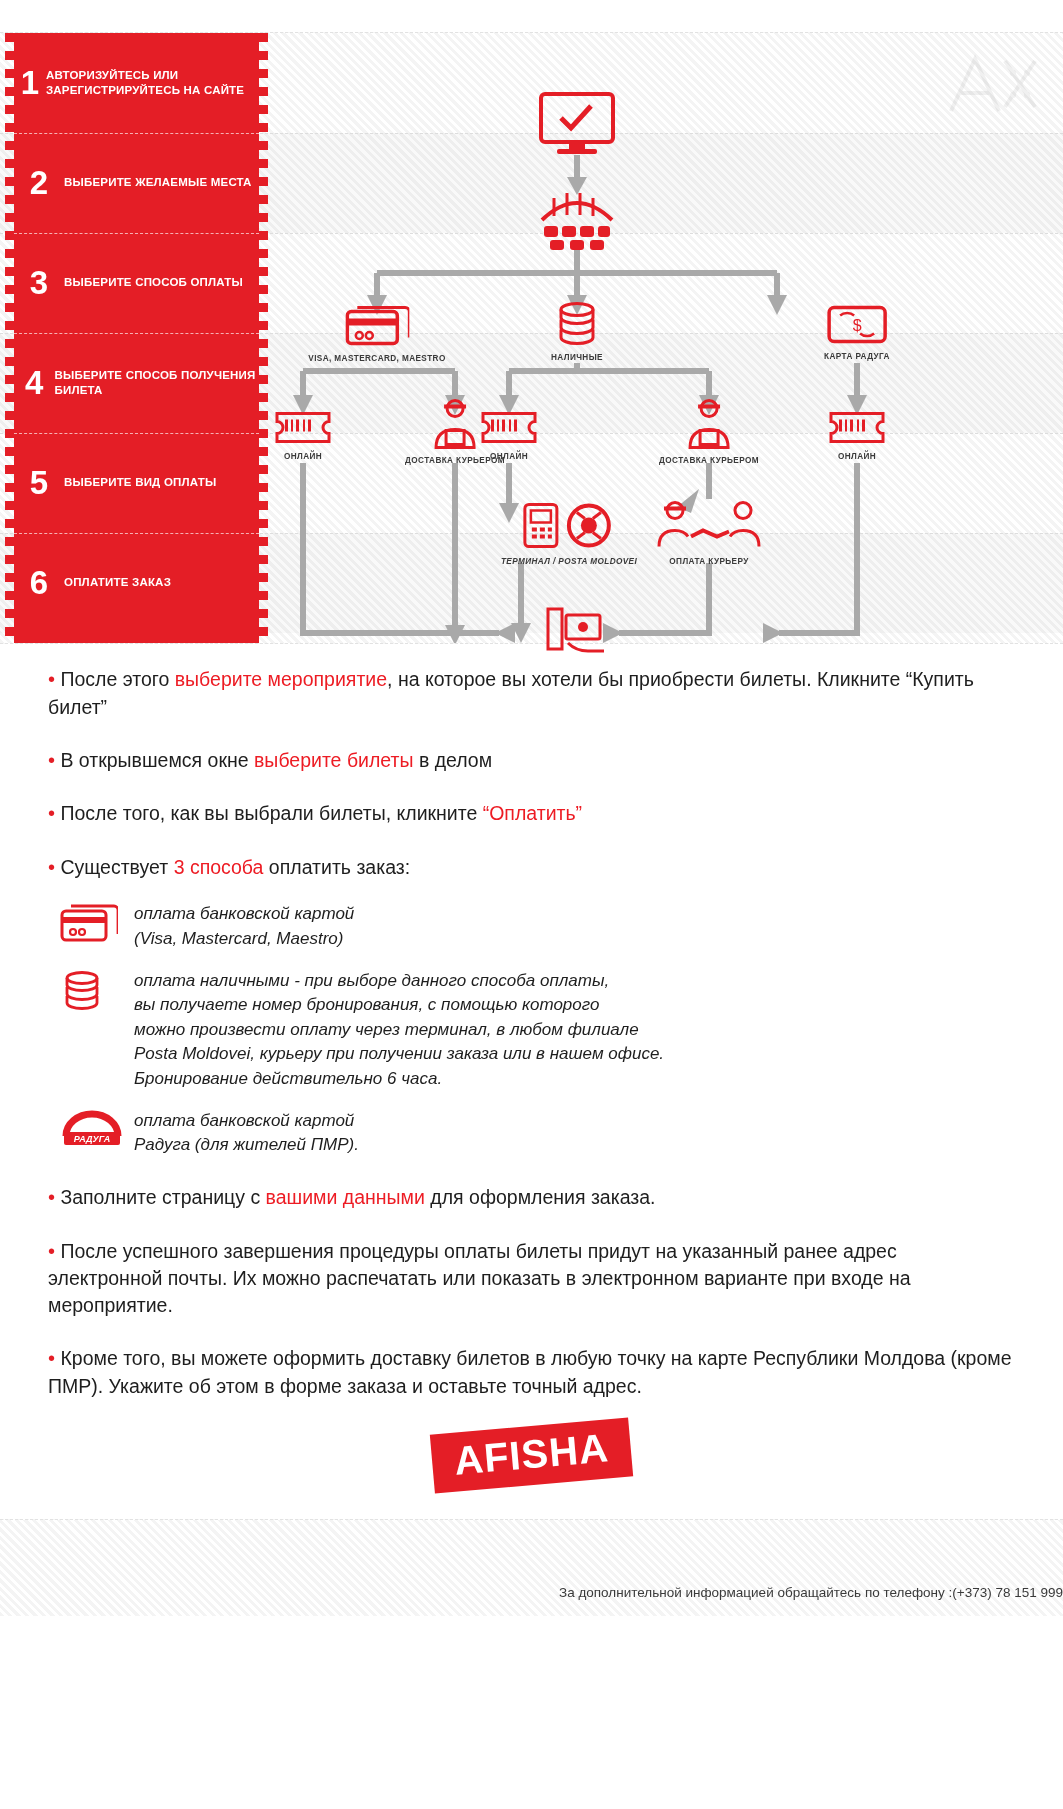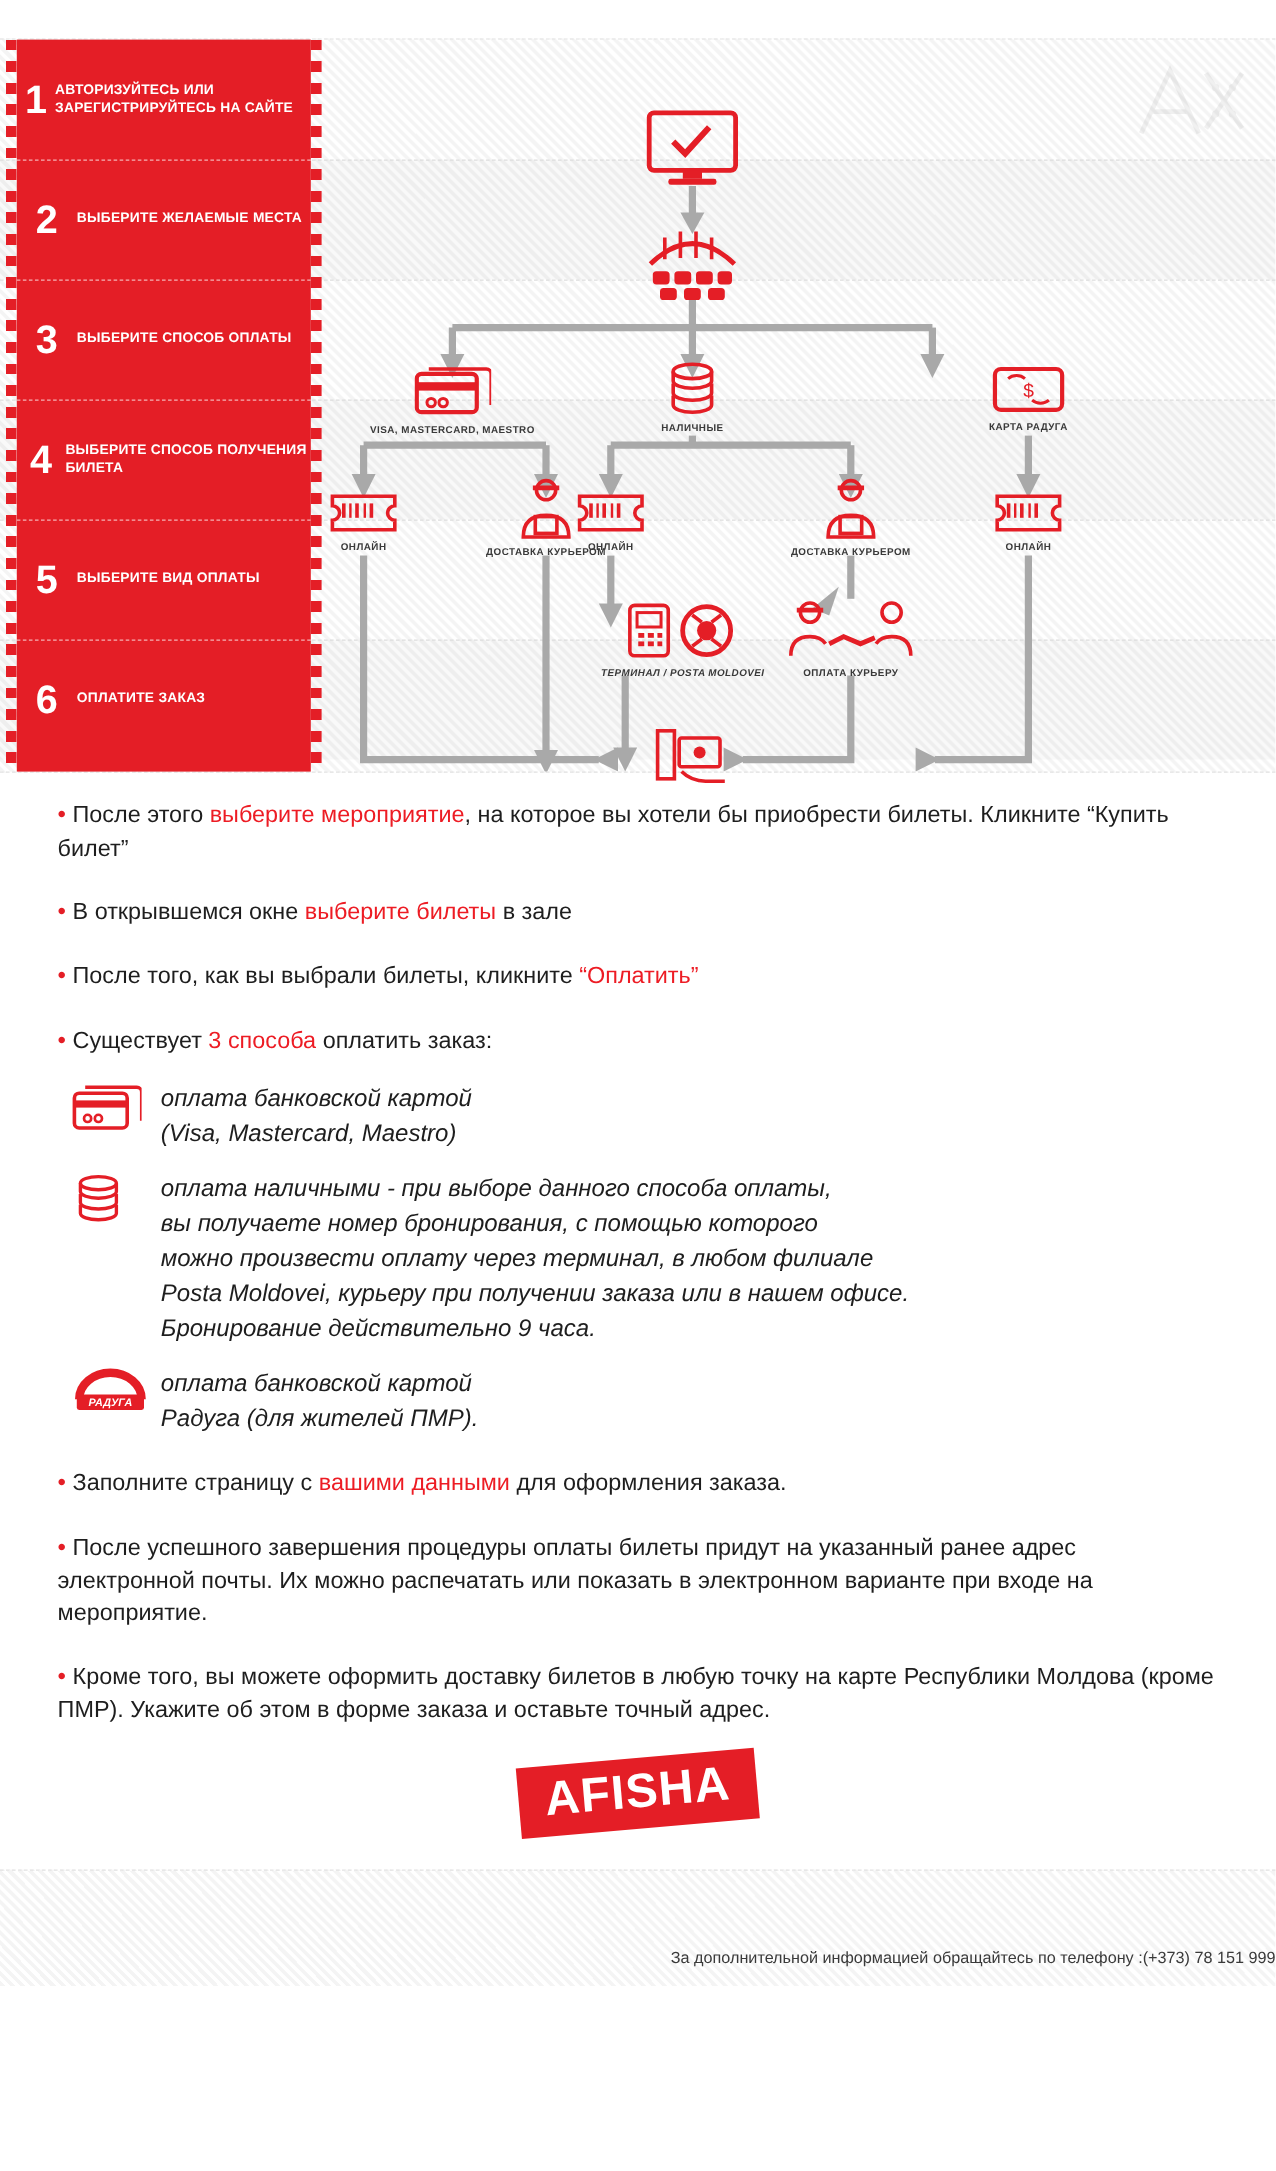--- a/index.html
+++ b/index.html
@@ -81,21 +81,21 @@
   .content{padding:22px 48px 0 48px;}
   .bullet{
     font-size:19.5px;line-height:1.38;margin:0 0 26px 0;color:#1e1e1e;
   }
   .bullet .dot{color:#e41e26;font-size:20px;}
   .red{color:#ed1c24;}
   .pay-list{margin:6px 0 26px 0;}
   .pay-row{display:flex;align-items:flex-start;margin:0 0 16px 12px;}
   .pay-ico{width:74px;flex:0 0 74px;color:#0f172a;padding-top:2px;font-style:italic;}
   .pay-txt{
-    font-size:20px;font-style:italic;line-height:1.45;color:#1e1e1e;padding-top:1px;
+    font-size:17px;font-style:italic;line-height:1.45;color:#1e1e1e;padding-top:1px;
   }
 
   
   .logo-wrap{text-align:center;margin:26px 0 0 0;}
   .logo{
     display:inline-block;background:#e41e26;color:#fff;
     font-size:40px;font-weight:bold;letter-spacing:1px;
     padding:6px 22px 8px 22px;transform:rotate(-5deg);
     font-family:"Liberation Sans", sans-serif;
   }
@@ -399,21 +399,21 @@
   <div class="content">
 
 
     <p class="bullet">
       <span class="dot">•</span>
       <span>После этого </span><span class="red">выберите мероприятие</span><span>, на которое вы хотели бы приобрести билеты. Кликните “Купить билет”</span>
     </p>
 
     <p class="bullet">
       <span class="dot">•</span>
-      <span>В открывшемся окне </span><span class="red">выберите билеты</span><span> в зале</span>
+      <span>В открывшемся окне </span><span class="red">выберите билеты</span><span> в делом</span>
     </p>
 
     <p class="bullet">
       <span class="dot">•</span>
       <span>После того, как вы выбрали билеты, кликните </span><span class="red">“Оплатить”</span>
     </p>
 
     <p class="bullet" style="margin-bottom:20px">
       <span class="dot">•</span>
       <span>Существует </span><span class="red">3 способа</span><span> оплатить заказ:</span>
@@ -443,21 +443,21 @@
               <path d="M7 8 v7 a15 5.5 0 0 0 30 0 v-7"></path>
               <path d="M7 17 v7 a15 5.5 0 0 0 30 0 v-7"></path>
               <path d="M7 26 v7 a15 5.5 0 0 0 30 0 v-7"></path>
             </g>
           </svg>
         </div>
         <div class="pay-txt" style="white-space:pre-line">оплата наличными - при выборе данного способа оплаты,
 вы получаете номер бронирования, с помощью которого
 можно произвести оплату через терминал, в любом филиале
 Posta Moldovei, курьеру при получении заказа или в нашем офисе.
-Бронирование действительно 9 часа.</div>
+Бронирование действительно 6 часа.</div>
       </div>
 
       <div class="pay-row">
         <div class="pay-ico">
           <svg width="70" height="36" viewBox="0 0 70 36">
             <path d="M6 26 a26 22 0 0 1 52 0" fill="none" stroke="#e41e26" stroke-width="7"></path>
             <rect x="4" y="22" width="56" height="13" rx="2" fill="#e41e26"></rect>
             <text x="32" y="32" text-anchor="middle" font-size="9" font-weight="bold" font-family="Liberation Sans, sans-serif" fill="#ffffff">РАДУГА</text>
           </svg>
         </div>

